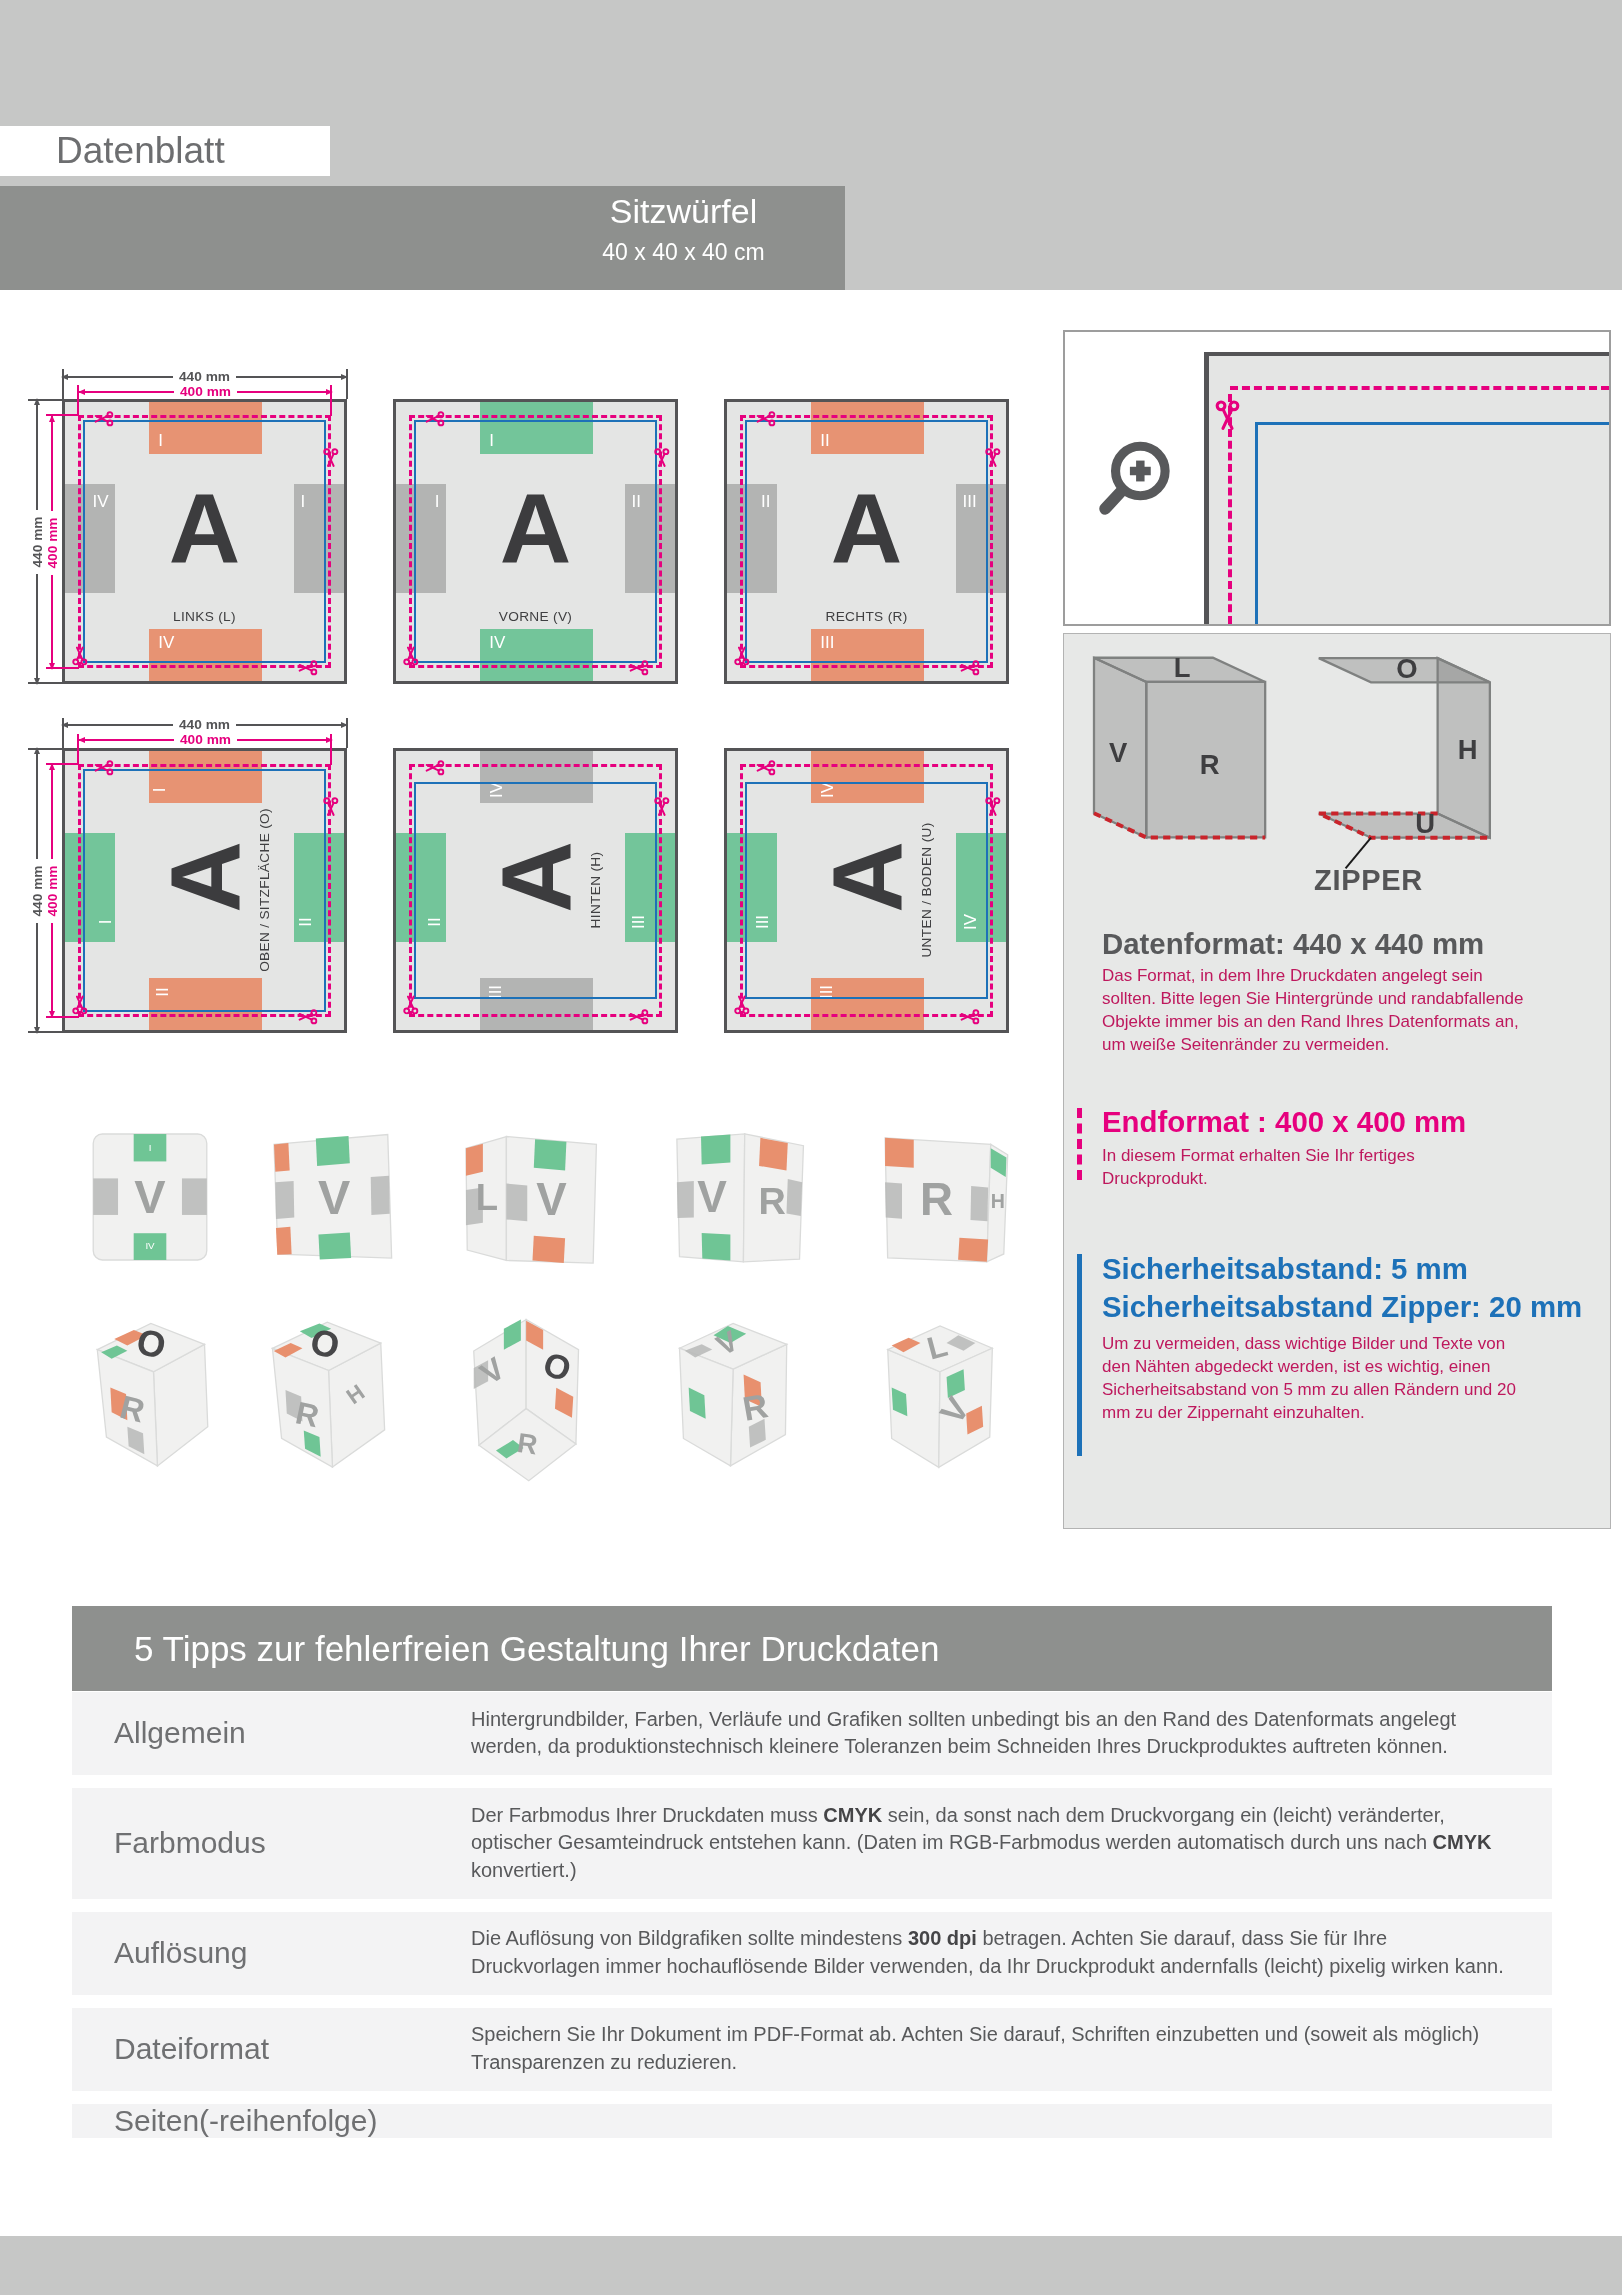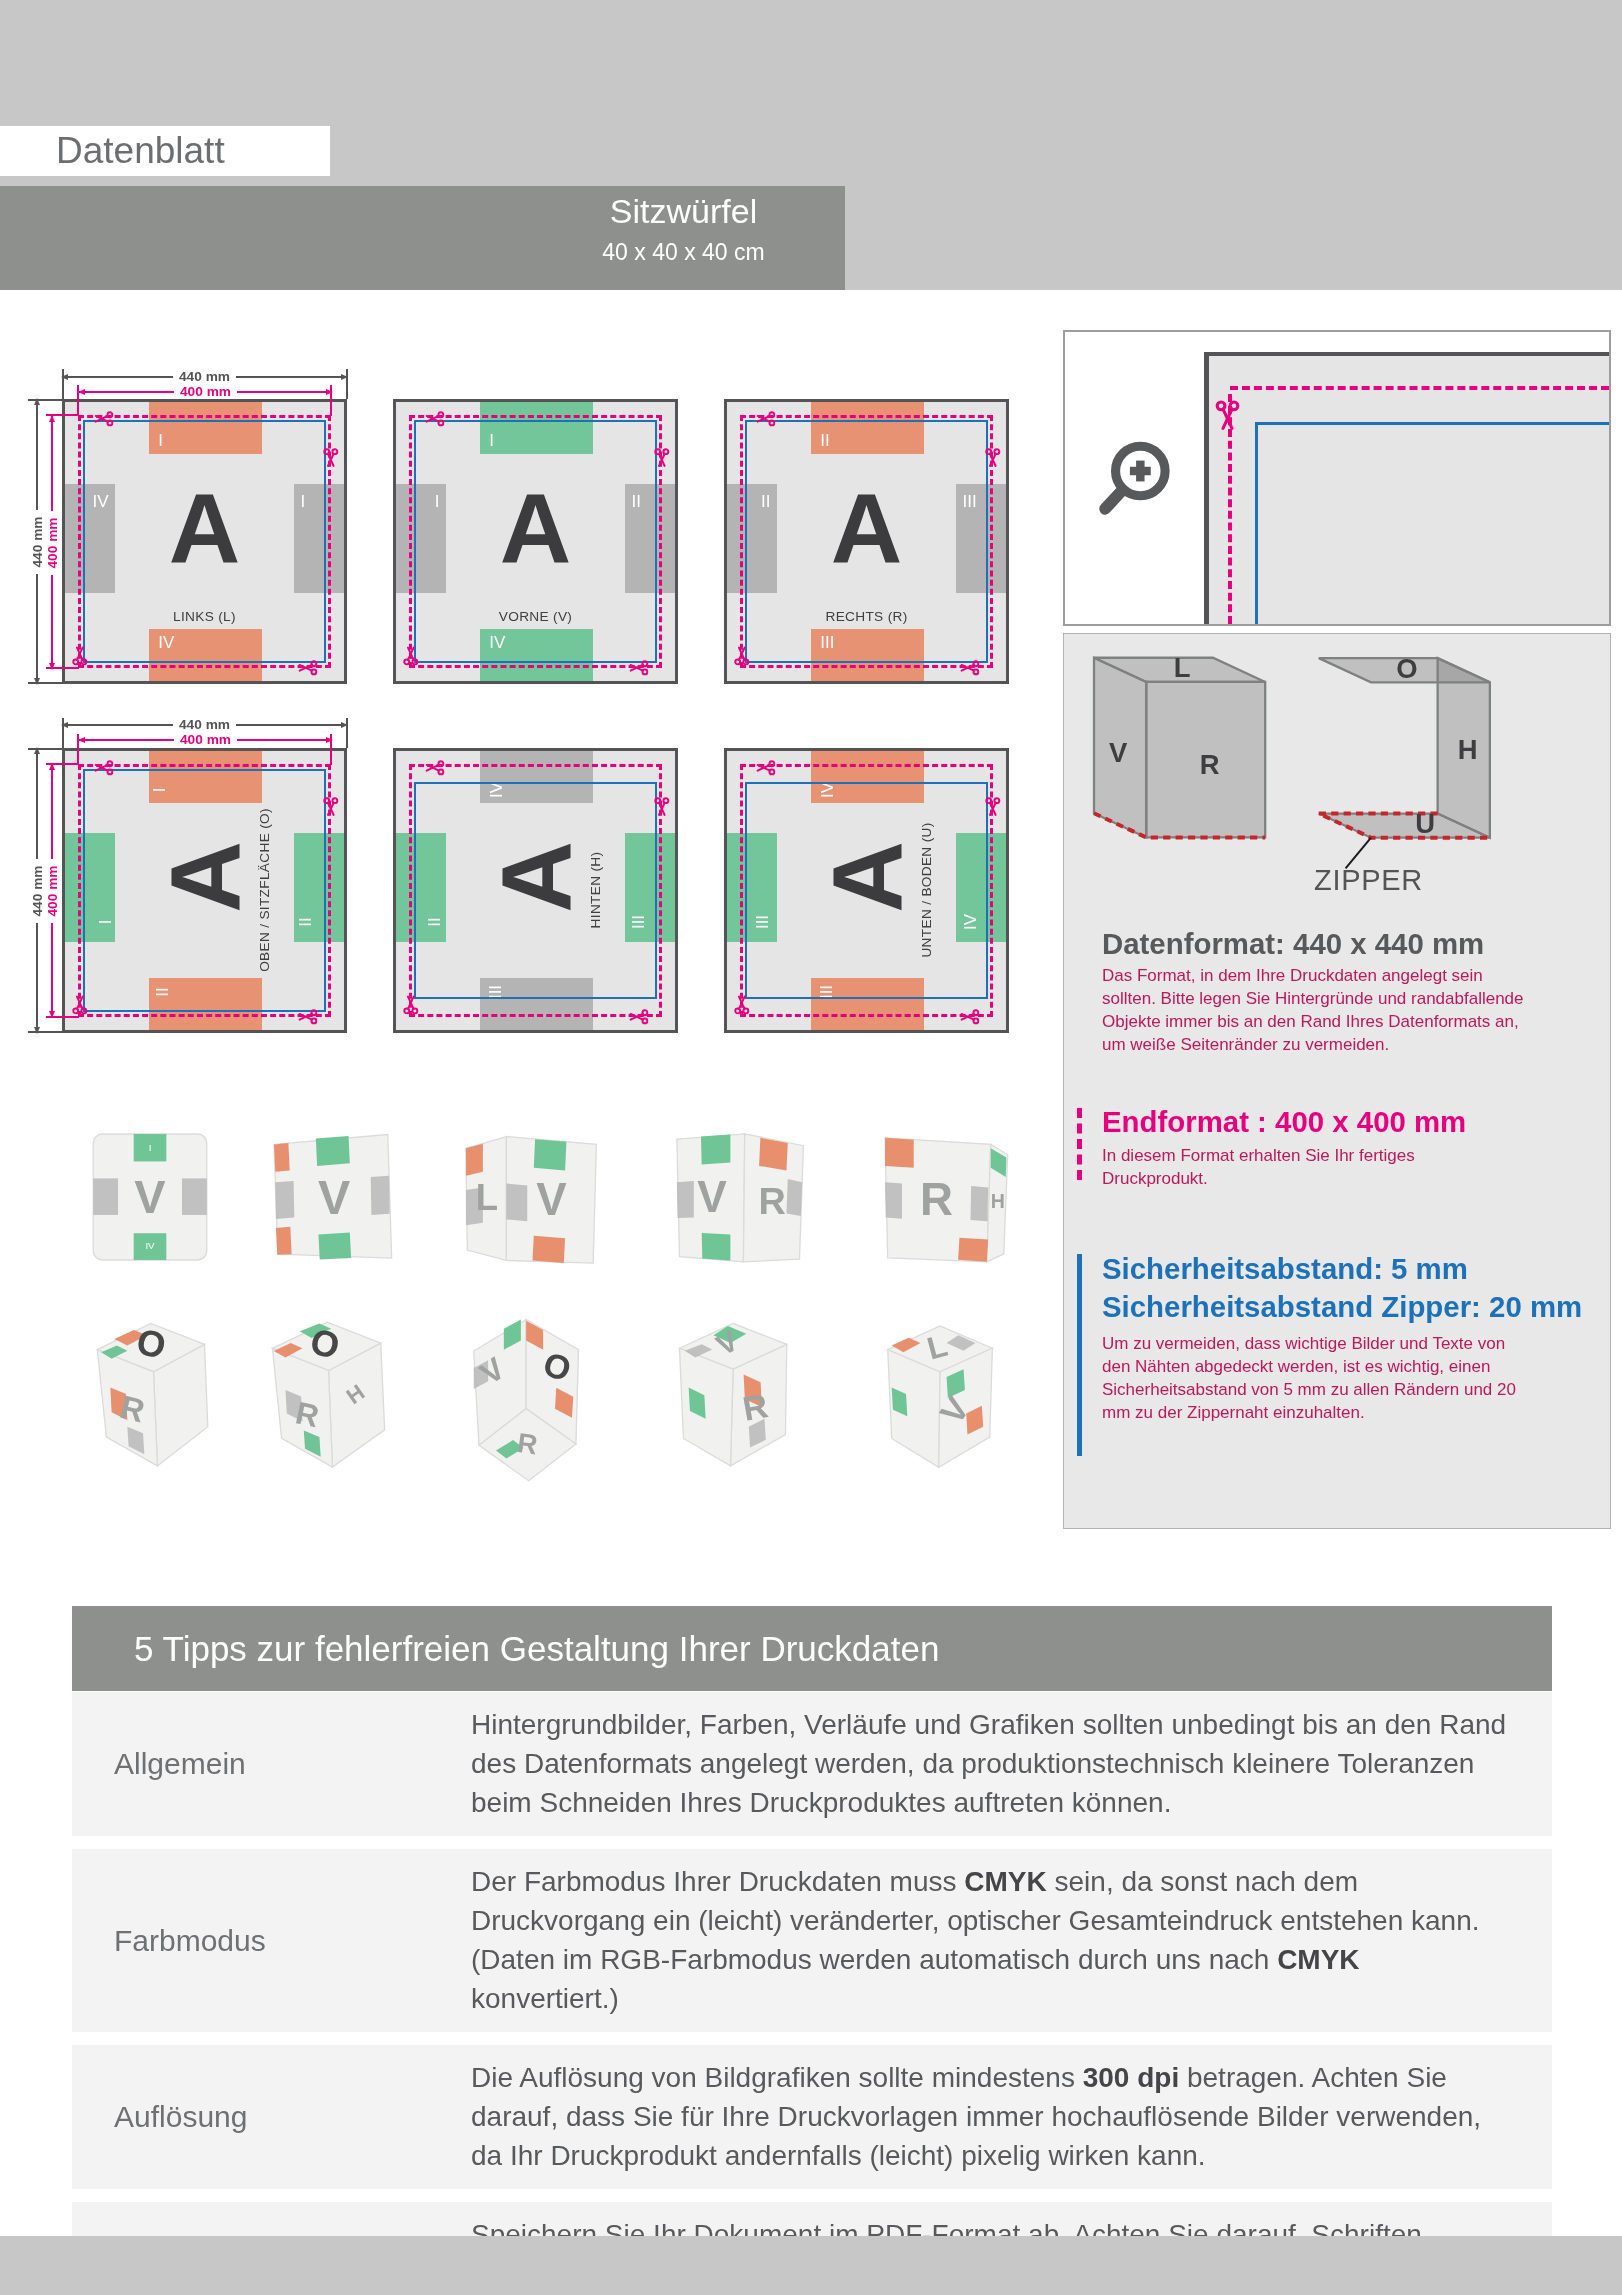--- a/index.html
+++ b/index.html
@@ -81,21 +81,21 @@
   .ci-b-h{position:absolute;left:190px;top:90px;right:0;height:0;border-top:3.9px solid #1d71b8;}
   .ci-b-v{position:absolute;left:190px;top:90px;bottom:0;width:0;border-left:3.9px solid #1d71b8;}
   .ci-sc{position:absolute;left:147px;top:68px;width:31px;height:31px;transform:rotate(90deg);}
   .mag-icon{position:absolute;left:31px;top:105px;}
 
   .info-panel{left:1063px;top:633px;width:548px;height:896px;background:#e7e8e7;border:1.3px solid #b3b3b3;box-sizing:border-box;}
   .diag{position:absolute;}
   .diag .df{fill:rgba(125,127,125,.38);stroke:#7f8180;stroke-width:3.5;}
   .diag .zl{fill:none;stroke:#c9242b;stroke-width:6;stroke-dasharray:11 8;}
   .diag text{fill:#3e3e40;font-size:42px;font-weight:700;}
-  .zipper-label{left:250px;top:230px;font-size:29px;font-weight:400;color:#545456;letter-spacing:0.7px;}
+  .zipper-label{left:250px;top:230px;font-size:29px;font-weight:700;color:#545456;letter-spacing:0.7px;}
   .ip-h{position:absolute;font-size:29.4px;font-weight:700;color:#58595b;white-space:nowrap;}
   .ip-h.mag{color:#e6007e;}
   .ip-h.blu{color:#1d71b8;}
   .ip-b{position:absolute;font-size:17px;line-height:1.36;color:#be185d;}
   .bar-mag{position:absolute;left:13px;top:474px;height:72px;width:0;border-left:5.2px dashed #e6007e;}
   .bar-blu{position:absolute;left:13px;top:620px;height:202px;width:5.2px;background:#1d71b8;}
 
   
   .rs{position:absolute;}
   .rs .face{fill:#f1f1f0;stroke:#dadbda;stroke-width:2;}
@@ -105,21 +105,21 @@
   .rs text{fill:#a0a2a1;font-weight:600;}
   .rs text.dk{fill:#474749;}
   .rs text.wt{fill:#ffffff;font-weight:400;}
 
   
   .tips-header{left:72px;top:1606px;width:1480px;height:85px;background:#8e908e;display:flex;align-items:center;}
   .tips-header span{padding-left:62px;font-size:35px;color:#fff;}
   .tips-rows{left:72px;top:1692px;width:1480px;}
   .tip-row{display:flex;background:#f3f3f4;margin-bottom:13px;}
   .tip-label{width:399px;box-sizing:border-box;padding-left:42px;font-size:30px;color:#6f7072;display:flex;align-items:center;}
-  .tip-text{flex:1;padding:13.7px 39px 13.7px 0;font-size:28px;line-height:1.39;color:#58595b;}
+  .tip-text{flex:1;padding:13.7px 39px 13.7px 0;font-size:20px;line-height:1.39;color:#58595b;}
   .tip-text b{font-weight:700;color:#454547;}
   .footer-band{left:0;top:2236px;width:1623px;height:60px;background:#c6c7c6;}
 </style>
 </head>
 <body>
 
 <svg width="0" height="0" style="position:absolute">
   <defs>
     <g id="sciss" fill="none" stroke="#e6007e" stroke-width="2.4" stroke-linecap="round">
       <circle cx="4.5" cy="7" r="3"></circle>

